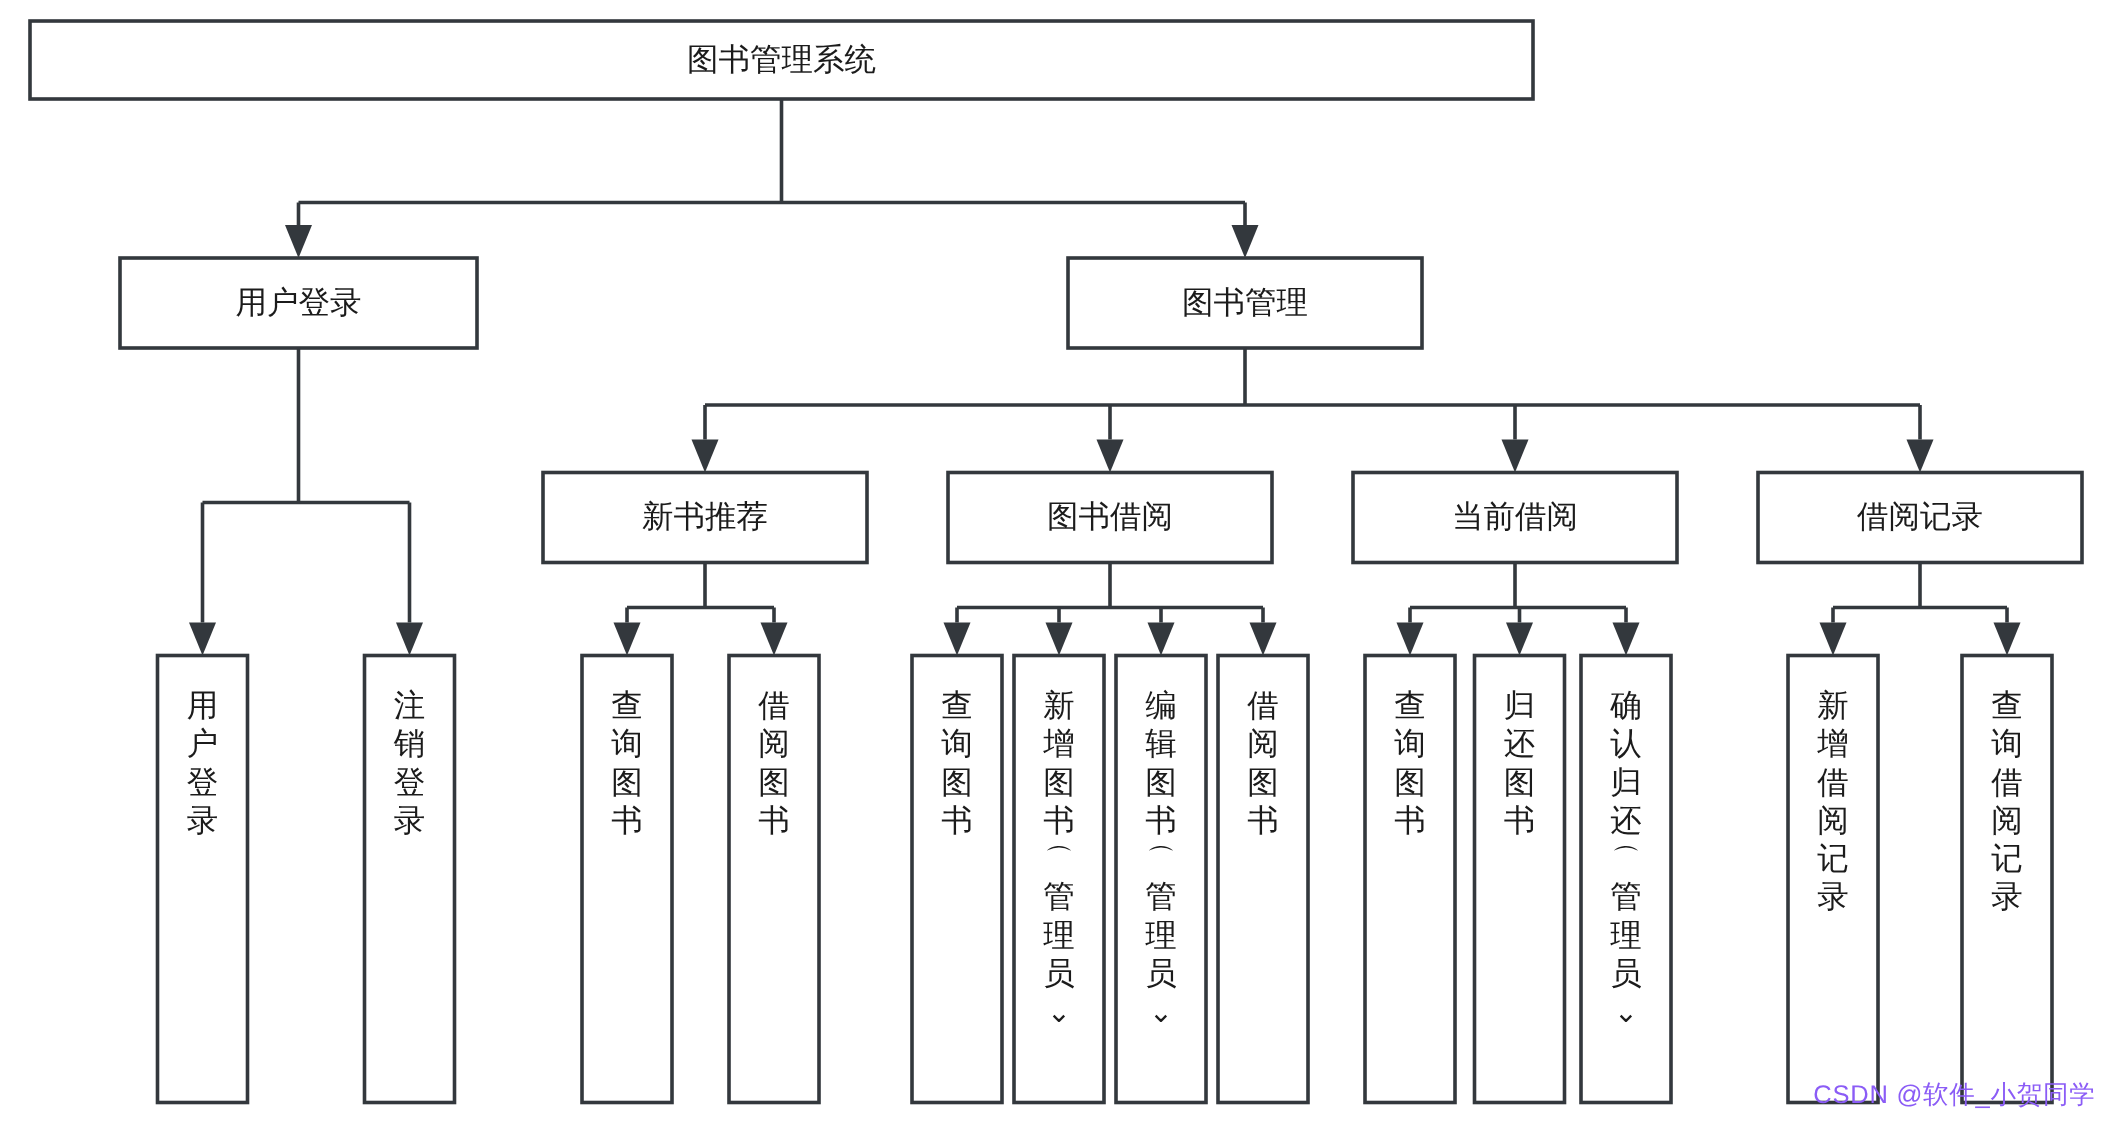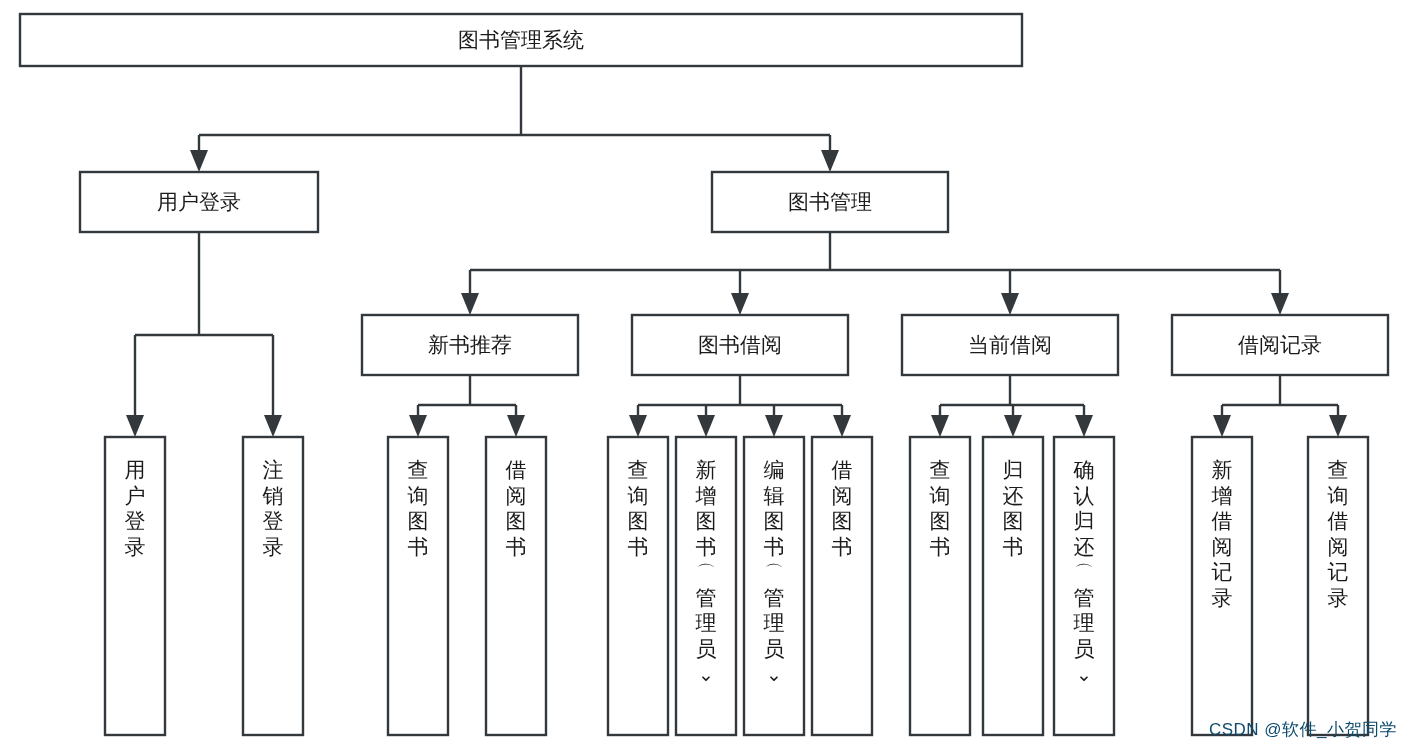--- a/index.html
+++ b/index.html
@@ -46,21 +46,21 @@
   .arrow-head {
     fill: #33383d;
     stroke: none;
   }
   .watermark {
     position: absolute;
     right: 8px;
     bottom: 6px;
     font-family: "Liberation Sans", "DejaVu Sans", sans-serif;
     font-size: 17px;
-    color: #0c4a6e;
+    color: #8b5cf6;
     letter-spacing: 0.5px;
     white-space: nowrap;
     user-select: none;
     text-align: right;
   }
 </style>
 </head>
 <body>
 
 <svg id="diagram" viewBox="0 0 1405 747" xmlns="http://www.w3.org/2000/svg">

